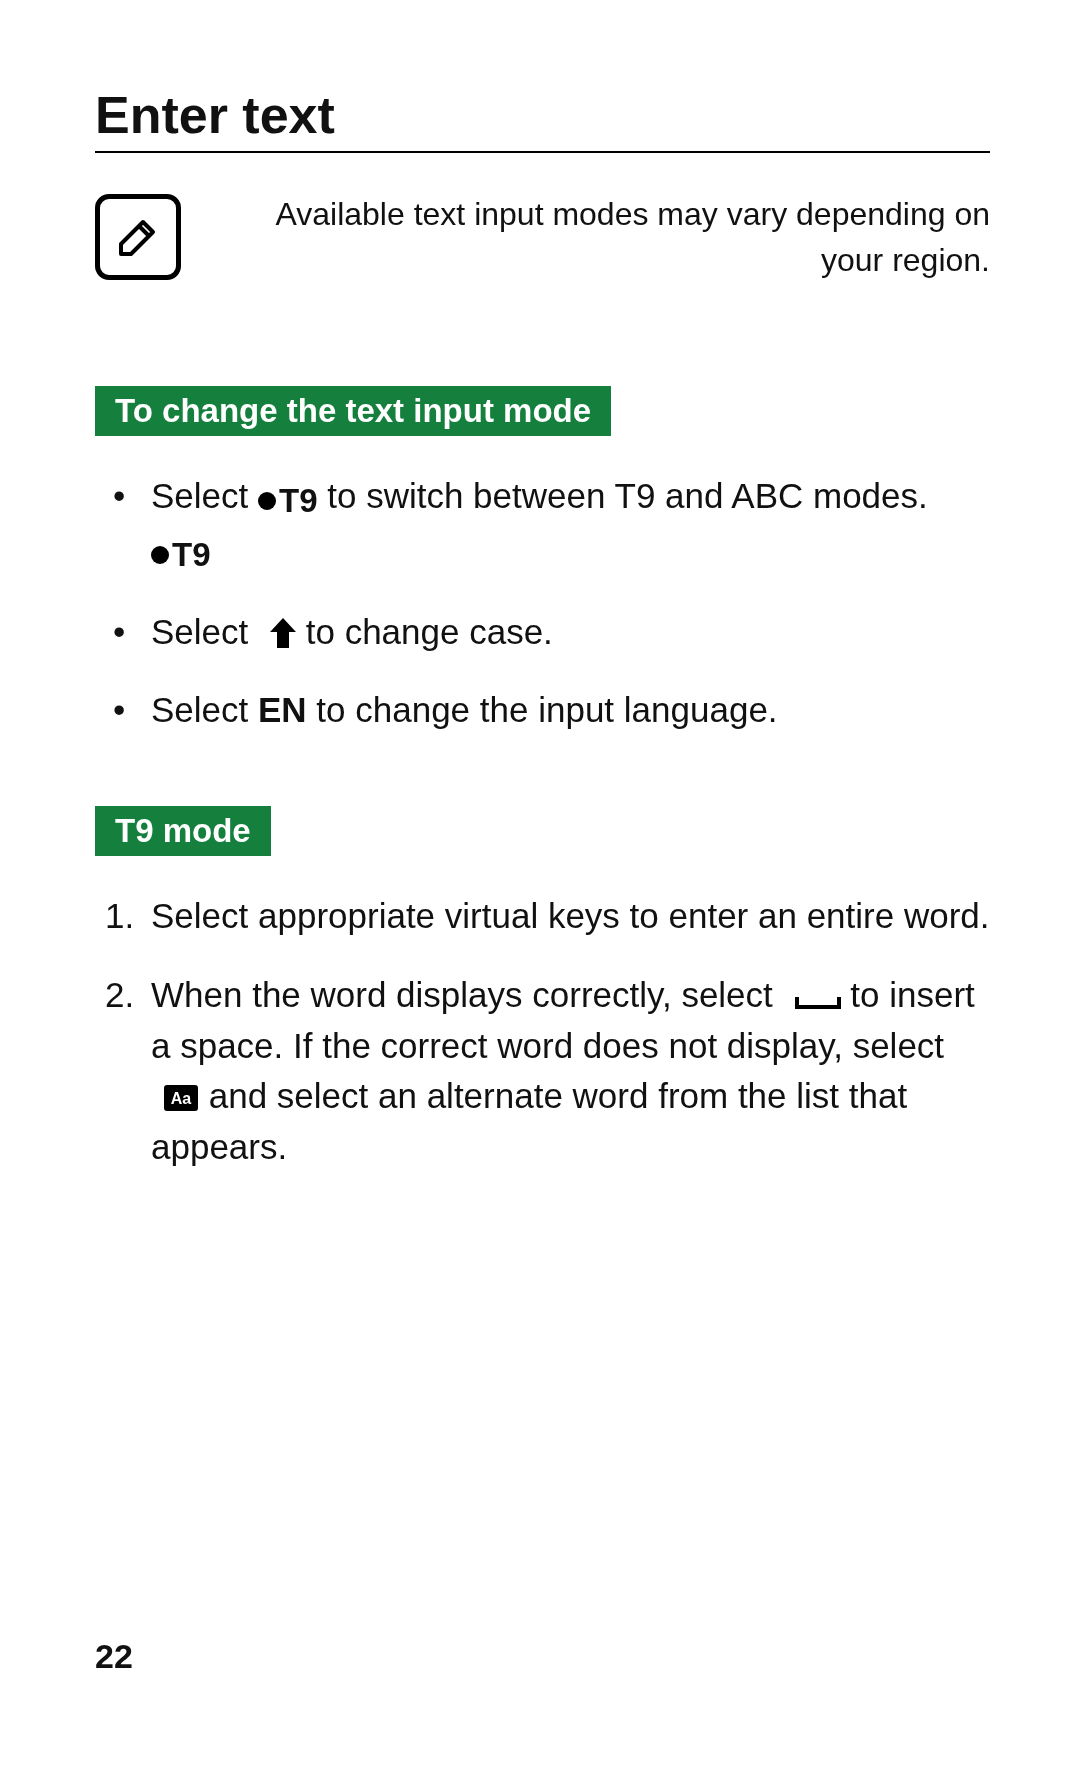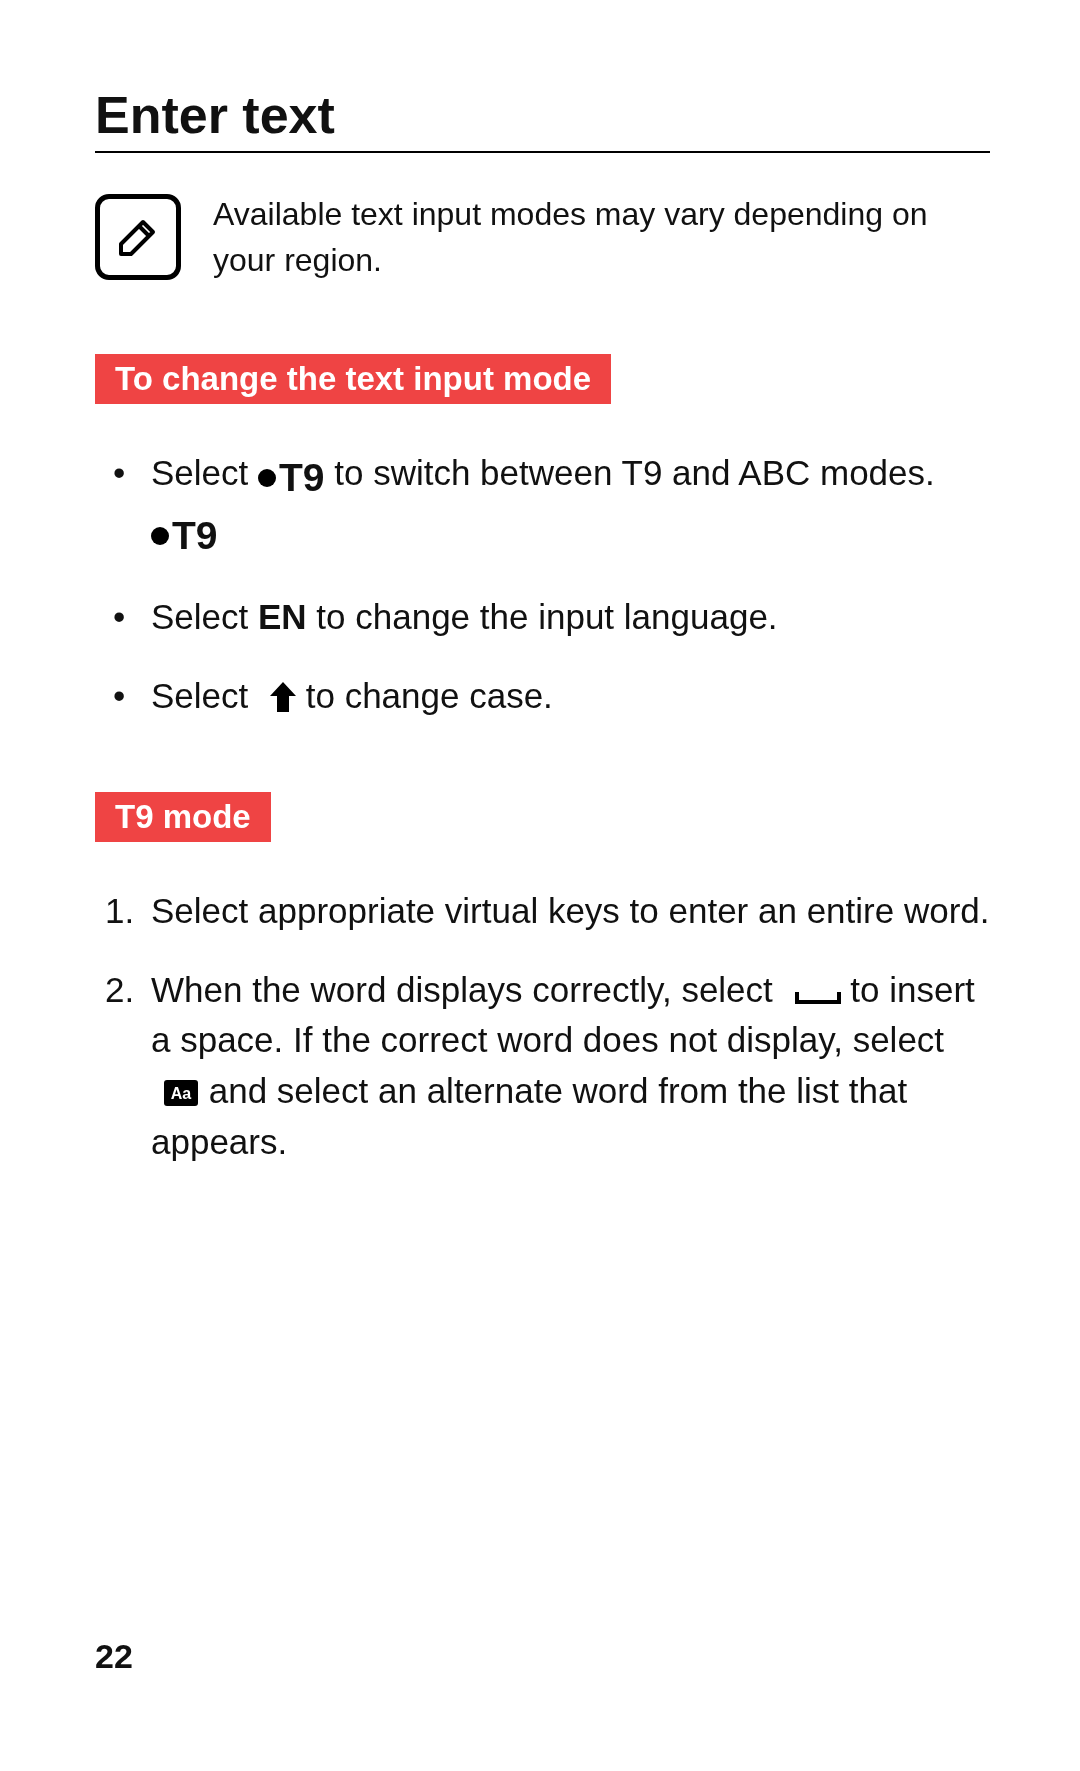--- a/index.html
+++ b/index.html
@@ -27,45 +27,46 @@
   }
   .intro {
     font-size: 36px;
     line-height: 1.4;
     margin: 0 0 36px 0;
   }
   .note-row {
     display: flex;
     align-items: center;
     gap: 32px;
-    margin-bottom: 70px;
+    margin-bottom: 102px;
+    text-align: right;
   }
   .note-icon-box {
     width: 76px;
     height: 76px;
     border: 5px solid #000;
     border-radius: 14px;
     display: flex;
     align-items: center;
     justify-content: center;
     flex: 0 0 auto;
   }
   .note-icon-box svg { width: 50px; height: 50px; }
   .note-text {
     font-size: 32px;
     line-height: 1.45;
   }
   .section-header {
     display: inline-block;
-    background: #ef4444;
+    background: #15803d;
     color: #fff;
     font-weight: bold;
     font-size: 33px;
     padding: 6px 20px 6px 20px;
-    margin-bottom: 44px;
+    margin-bottom: 35px;
   }
   ul.bullets {
     list-style: none;
     margin: 0 0 70px 0;
     padding: 0 0 0 48px;
   }
   ul.bullets > li {
     position: relative;
     font-size: 35px;
     line-height: 1.45;
@@ -111,21 +112,21 @@
     align-items: center;
     gap: 3px;
     vertical-align: -2px;
   }
   .dot-t9 .dot {
     width: 18px; height: 18px; border-radius: 50%;
     background: #000;
   }
   .dot-t9 .t9 {
     font-weight: bold;
-    font-size: 39px;
+    font-size: 33px;
   }
   .page-number {
     position: absolute;
     left: 95px;
     bottom: 95px;
     font-weight: bold;
     font-size: 34px;
   }
 </style>
 </head>
@@ -154,28 +155,28 @@
     <li>
       <span>Select </span><span class="dot-t9">
           <span class="dot"></span>
           <span class="t9">T9</span>
         </span><span> to switch between T9 and ABC modes. </span><span class="dot-t9">
           <span class="dot"></span>
           <span class="t9">T9</span>
         </span>
     </li>
     <li>
-      <span>Select </span><span class="bold">EN</span><span> to change the input language.</span>
-    </li>
-    <li>
       <span>Select </span><span class="inline-icon">
         <svg width="26" height="30" viewBox="0 0 26 30">
           <path d="M13 0 L26 14 L19 14 L19 30 L7 30 L7 14 L0 14 Z" fill="#000"></path>
         </svg>
       </span><span> to change case.</span>
+    </li>
+    <li>
+      <span>Select </span><span class="bold">EN</span><span> to change the input language.</span>
     </li>
   </ul>
 
   <div class="section-header">T9 mode</div>
 
   <ol class="steps">
     <li>Select appropriate virtual keys to enter an entire word.</li>
     <li>
       <span>When the word displays correctly, select </span><span class="inline-icon">
         <svg width="46" height="16" viewBox="0 0 46 16">

